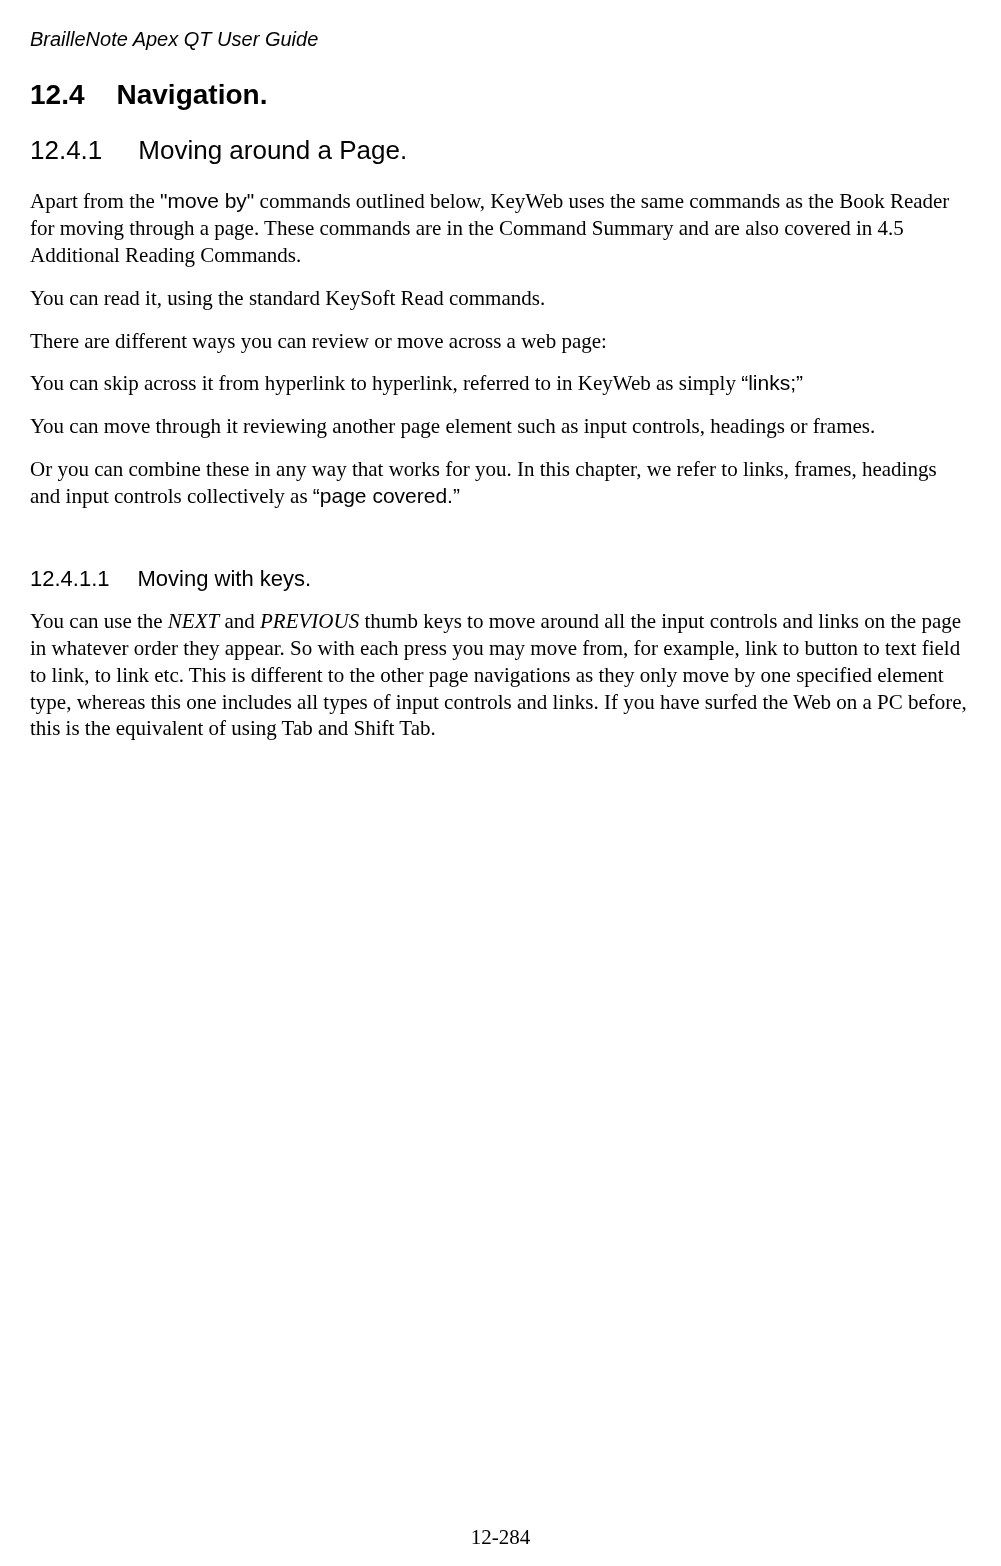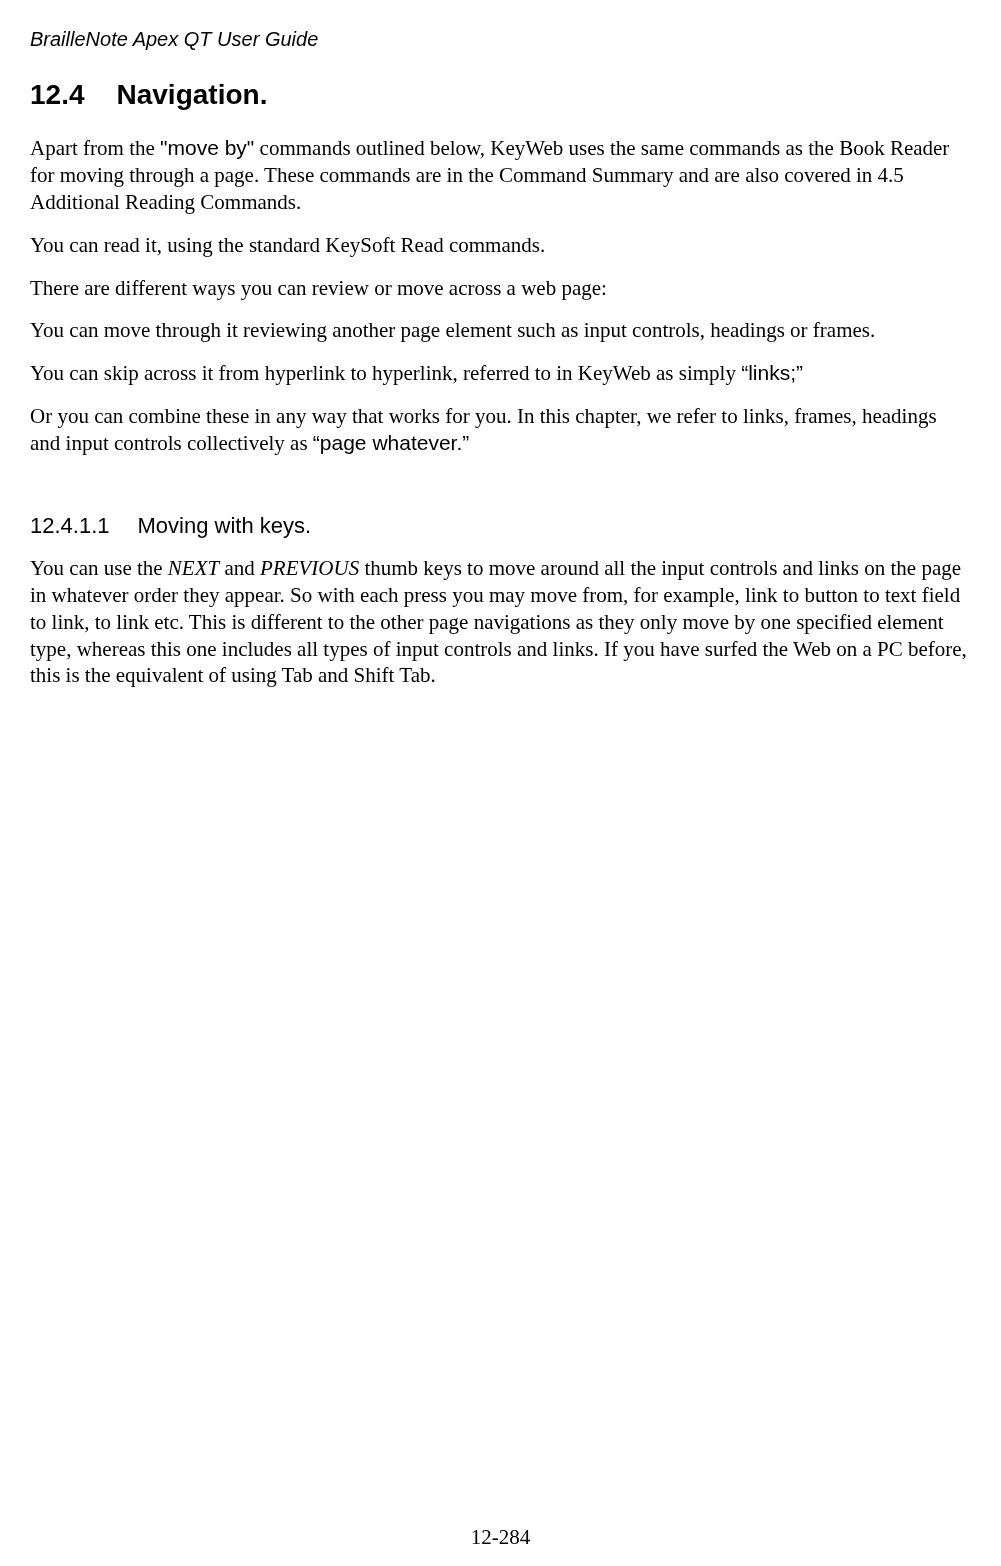--- a/index.html
+++ b/index.html
@@ -82,37 +82,40 @@
 <body>
 
 <div class="page">
 
   <div class="header">BrailleNote Apex QT User Guide</div>
 
   <h2 class="section">
     <span class="num">12.4</span><span>Navigation.</span>
   </h2>
 
+  <h3 class="subsection">
+    <span class="num">12.4.1</span><span>Moving around a Page.</span>
+  </h3>
 
   <p>
     <span>Apart from the </span><span class="sans">"move by"</span><span> commands outlined below, KeyWeb uses the same commands as the Book Reader for moving through a page. These commands are in the Command Summary and are also covered in 4.5 Additional Reading Commands.</span>
   </p>
 
   <p>You can read it, using the standard KeySoft Read commands.</p>
 
   <p>There are different ways you can review or move across a web page:</p>
 
-  <p>You can move through it reviewing another page element such as input controls, headings or frames.</p>
-
   <p>
     <span>You can skip across it from hyperlink to hyperlink, referred to in KeyWeb as simply </span><span class="sans">“links;”</span>
   </p>
 
+  <p>You can move through it reviewing another page element such as input controls, headings or frames.</p>
+
   <p>
-    <span>Or you can combine these in any way that works for you. In this chapter, we refer to links, frames, headings and input controls collectively as </span><span class="sans">“page whatever.”</span>
+    <span>Or you can combine these in any way that works for you. In this chapter, we refer to links, frames, headings and input controls collectively as </span><span class="sans">“page covered.”</span>
   </p>
 
   <div class="spacer"></div>
 
   <h3 class="subsubsection">
     <span class="num">12.4.1.1</span><span>Moving with keys.</span>
   </h3>
 
   <p>
     <span>You can use the </span><strong class="serif-bi">NEXT</strong><span> and </span><strong class="serif-bi">PREVIOUS</strong><span> thumb keys to move around all the input controls and links on the page in whatever order they appear. So with each press you may move from, for example, link to button to text field to link, to link etc. This is different to the other page navigations as they only move by one specified element type, whereas this one includes all types of input controls and links. If you have surfed the Web on a PC before, this is the equivalent of using Tab and Shift Tab.</span>

